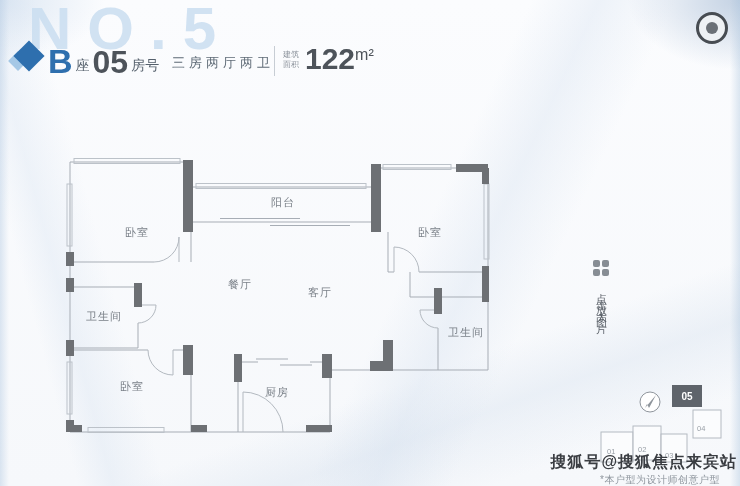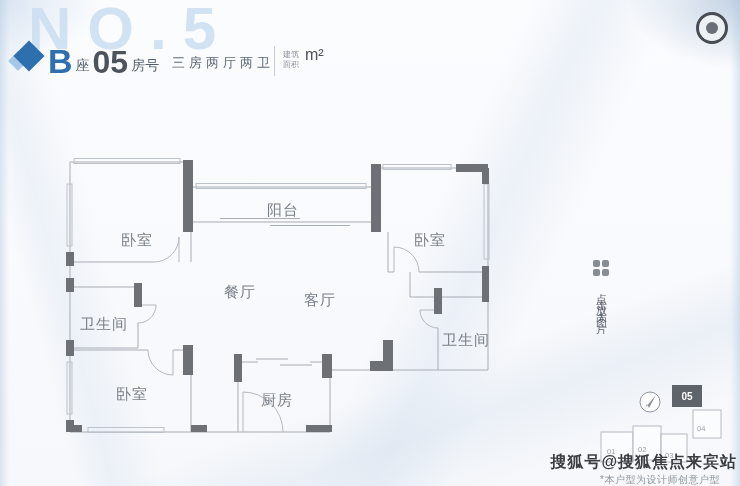--- a/index.html
+++ b/index.html
@@ -35,22 +35,22 @@
   .area{position:absolute;left:283px;top:44px;display:flex;align-items:flex-start;}
   .area .a-label{width:18px;font-size:8px;line-height:1.2;color:#8a919a;margin:6px 4px 0 0;word-break:break-all;}
   .area .a-value{font-size:30px;font-weight:600;color:#4d535a;line-height:1;}
   .area .a-unit{font-size:16px;color:#4d535a;margin-top:2px;}
   
   .badge{position:absolute;left:696px;top:12px;width:26px;height:26px;border-radius:50%;
          border:3px solid #474c52;background:#eef1f4;}
   .badge::after{content:"";position:absolute;left:7px;top:7px;width:12px;height:12px;border-radius:50%;background:#6b7076;}
   
   .floorplan{position:absolute;left:58px;top:142px;width:440px;height:300px;}
-  .room-label{position:absolute;font-size:15px;color:#7a8088;letter-spacing:1px;
-              transform:translate(-50%,-50%);white-space:nowrap;margin-top:8px;}
+  .room-label{position:absolute;font-size:11px;color:#7a8088;letter-spacing:1px;
+              transform:translate(-50%,-50%);white-space:nowrap;}
   
   .zoom-ctl{position:absolute;left:588px;top:260px;width:26px;text-align:center;cursor:pointer;}
   .zoom-icon{width:16px;height:16px;display:grid;grid-template-columns:1fr 1fr;grid-template-rows:1fr 1fr;gap:2px;margin:0 auto;}
   .zoom-icon span{background:#878d94;border-radius:2px;}
   .zoom-text{writing-mode:vertical-rl;font-size:11px;color:#5a6068;letter-spacing:6px;margin-top:8px;display:inline-block;}
   
   .keyplan{position:absolute;left:585px;top:378px;width:155px;height:96px;}
   .keyplan-note{position:absolute;left:580px;top:473px;width:160px;text-align:center;
                 font-size:10px;color:#8e959d;letter-spacing:0.5px;}
   
@@ -72,20 +72,21 @@
   <div class="title">
     <span class="big-b">B</span>
     <span class="small">座</span>
     <span class="big-num">05</span>
     <span class="small">房号</span>
   </div>
   <div class="layout-desc">三房两厅两卫</div>
   <div class="hdr-divider"></div>
   <div class="area">
     <span class="a-label">建筑面积</span>
+    <span class="a-value">122</span>
     <span class="a-unit">m²</span>
   </div>
 
   <div class="badge"></div>
 
   <div class="floorplan">
     <svg width="440" height="300" viewBox="0 0 440 300">
 
       <path d="M12,20 H133 V45 H318 V26 H430 V228 H272 V290 H12 Z" fill="none" stroke="#a7adb5" stroke-width="1"></path>
 

